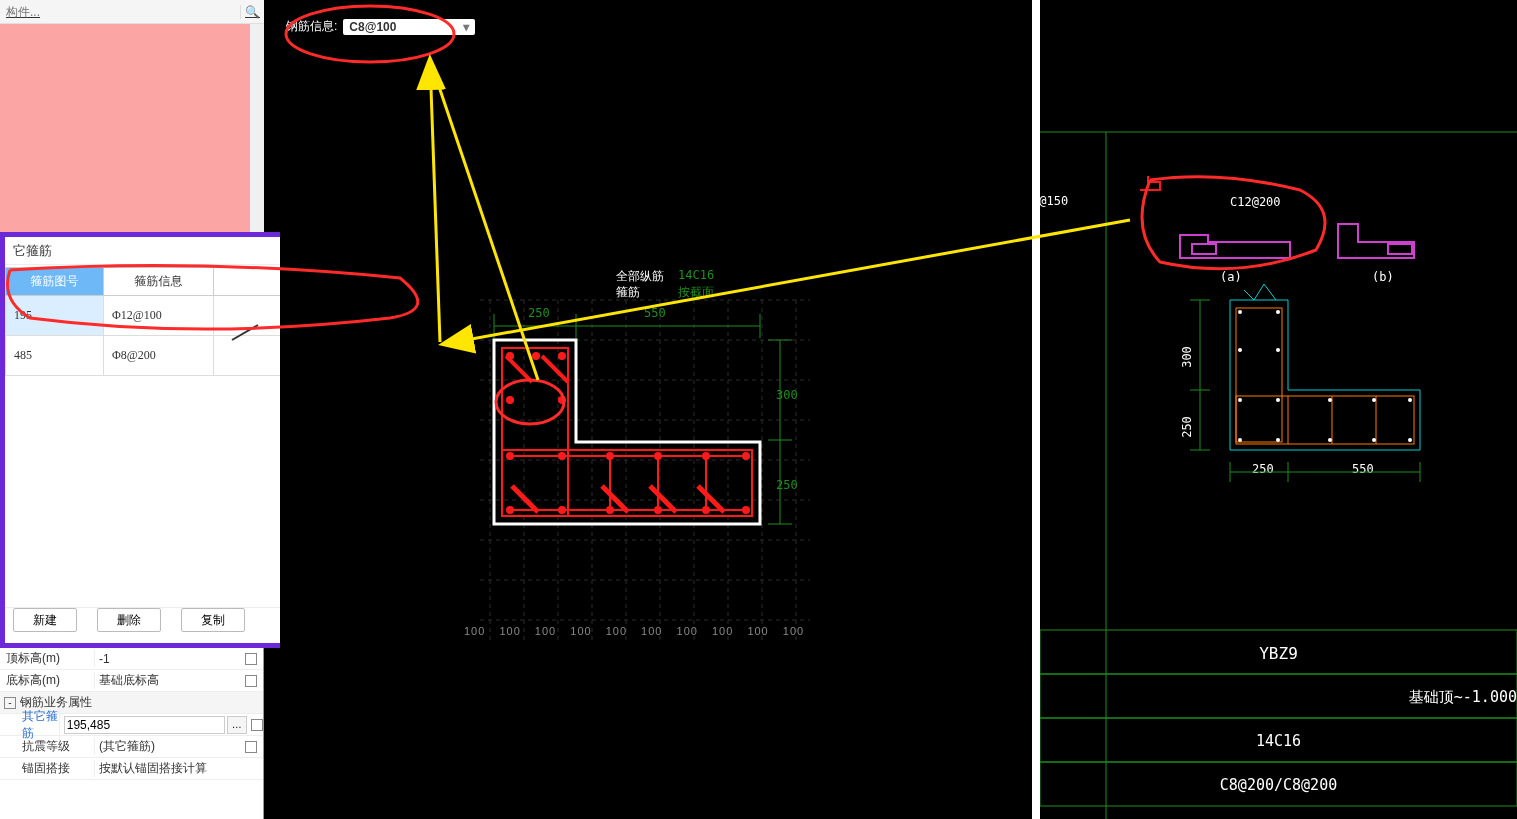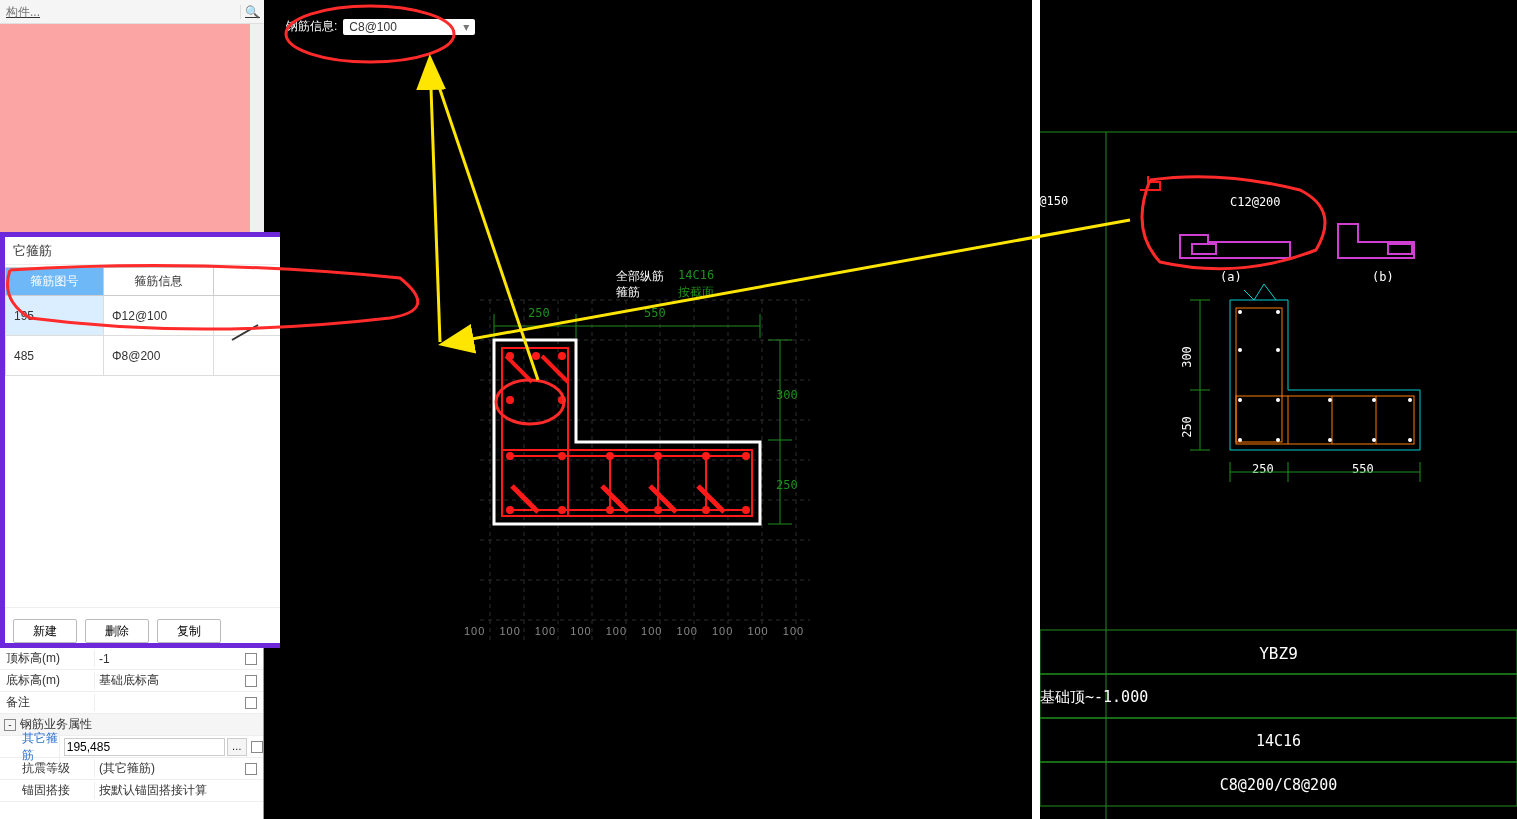--- a/index.html
+++ b/index.html
@@ -61,21 +61,21 @@
   .dialog-title {
     height: 28px; display: flex; align-items: center;
     justify-content: space-between; padding: 0 8px;
     font-size: 13px;
     border-bottom: 1px solid #eee;
   }
   .close-btn {
     width: 18px; height: 18px; text-align: center;
     color: #666; cursor: pointer;
   }
-  .dlg-table { width: 100%; border-collapse: collapse; }
+  .dlg-table { width: 100%; border-collapse: collapse; font-family: Liberation Serif, serif; }
   .dlg-table th {
     background: #fff; height: 28px;
     border: 1px solid #ccc; font-weight: normal;
     font-size: 12px; color: #333;
   }
   .dlg-table th.sel { background: #6fb8f7; color: #fff; }
   .dlg-table td {
     border: 1px solid #ddd; height: 40px;
     padding: 2px 8px; font-size: 12px;
     position: relative; text-align: left;
@@ -109,22 +109,22 @@
     width:30px; height:2px; background:#333;
     transform-origin: right; transform: rotate(30deg);
   }
   .shape-u .ulabel {
     position:absolute; left:0; right:0; top:4px;
     text-align:center; font-size:14px;
   }
   .dlg-body { position: absolute; top: 30px; left: 0; right: 0; bottom: 36px; overflow: hidden; }
   .dlg-footer {
     position: absolute; bottom: 0; left: 0; right: 0;
-    height: 36px; display: flex; align-items: flex-end;
-    gap: 8px; padding: 0 8px;
+    height: 36px; display: flex; align-items: flex-start;
+    gap: 20px; padding: 0 8px;
     border-top: 1px solid #eee;
   }
   .btn {
     height: 24px; min-width: 64px;
     border: 1px solid #bbb; background: #fff;
     border-radius: 2px; cursor: pointer;
     font-size: 12px;
   }
   .btn.primary {
     background: #2f8ef4; color: #fff; border-color: #2f8ef4;
@@ -198,20 +198,21 @@
     display: flex; align-items: center; gap: 6px;
     z-index: 20;
   }
   .rebar-info-label { color: #fff; font-size: 12px; }
   .rebar-select {
     width: 132px; height: 16px; background: #fff;
     display: flex; align-items: center;
     border-radius: 2px; padding: 0 6px;
     justify-content: space-between;
     font-size: 12px;
+    font-weight: bold;
   }
   .rebar-select .caret { color:#777; }
 
   
   .cad-text { color: #fff; font-family: "SimSun", monospace; font-size: 12px; position: absolute; }
   .cad-text.green { color: #1f8f1f; }
   .cad-text.white { color: #fff; }
 
   
   svg.overlay { position: absolute; left: 0; top: 0; pointer-events: none; }
@@ -292,25 +293,20 @@
   <div class="prop-row">
     <div class="prop-label">顶标高(m)</div>
     <div class="prop-value">-1</div>
     <div class="prop-check"><span class="chk"></span></div>
   </div>
   <div class="prop-row">
     <div class="prop-label">底标高(m)</div>
     <div class="prop-value">基础底标高</div>
     <div class="prop-check"><span class="chk"></span></div>
   </div>
-  <div class="prop-row">
-    <div class="prop-label">备注</div>
-    <div class="prop-value"></div>
-    <div class="prop-check"><span class="chk"></span></div>
-  </div>
   <div class="prop-section">
     <span class="toggle">-</span>
     <span>钢筋业务属性</span>
   </div>
   <div class="prop-row">
     <div class="prop-label indent blue">其它箍筋</div>
     <div class="prop-value">
       <input value="195,485" style="">
       <button class="prop-btn">…</button>
     </div>
@@ -519,18 +515,18 @@
     <g class="cad-green">
       <rect x="0" y="630" width="477" height="44" fill="none"></rect>
       <rect x="0" y="674" width="477" height="44" fill="none"></rect>
       <rect x="0" y="718" width="477" height="44" fill="none"></rect>
       <rect x="0" y="762" width="477" height="44" fill="none"></rect>
       <line x1="66" y1="132" x2="66" y2="819"></line>
       <line x1="0" y1="132" x2="477" y2="132"></line>
     </g>
   </svg>
   <div class="cad-text" style="left:0; right:0; top:644px; text-align:center; color:#fff; font-size:16px">YBZ9</div>
-  <div class="cad-text" style="left:0; right:0; top:688px; text-align:left; color:#fff; font-size:15px">基础顶~-1.000</div>
+  <div class="cad-text" style="left:0; right:0; top:688px; text-align:right; color:#fff; font-size:15px">基础顶~-1.000</div>
   <div class="cad-text" style="left:0; right:0; top:732px; text-align:center; color:#fff; font-size:15px">14C16</div>
   <div class="cad-text" style="left:0; right:0; top:776px; text-align:center; color:#fff; font-size:15px">C8@200/C8@200</div>
 </div>
 
 <div style="position:absolute; left:1032px; top:0; width:8px; height:819px; background:#fff"></div>
 
 </body></html>

